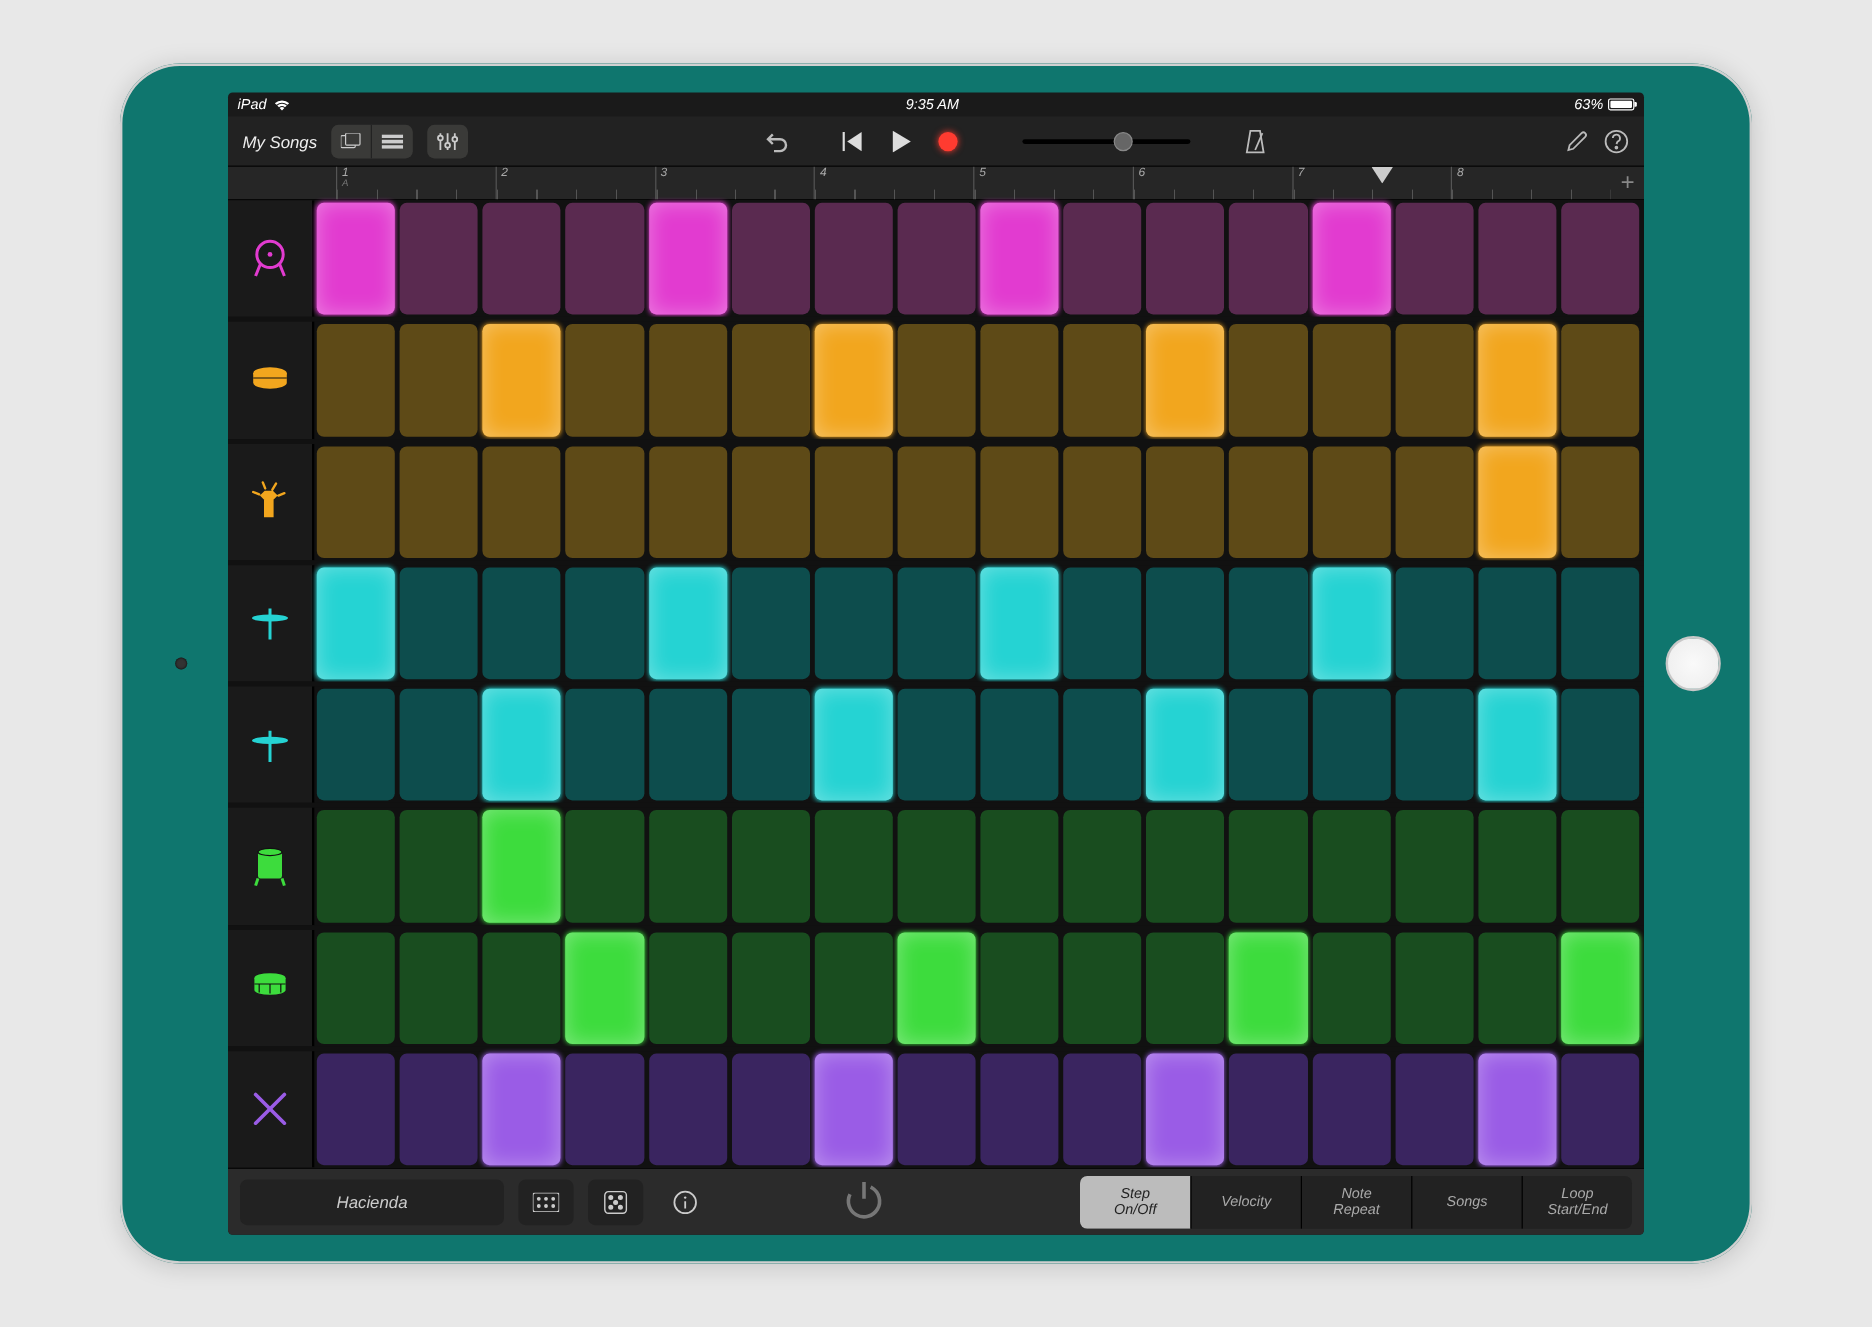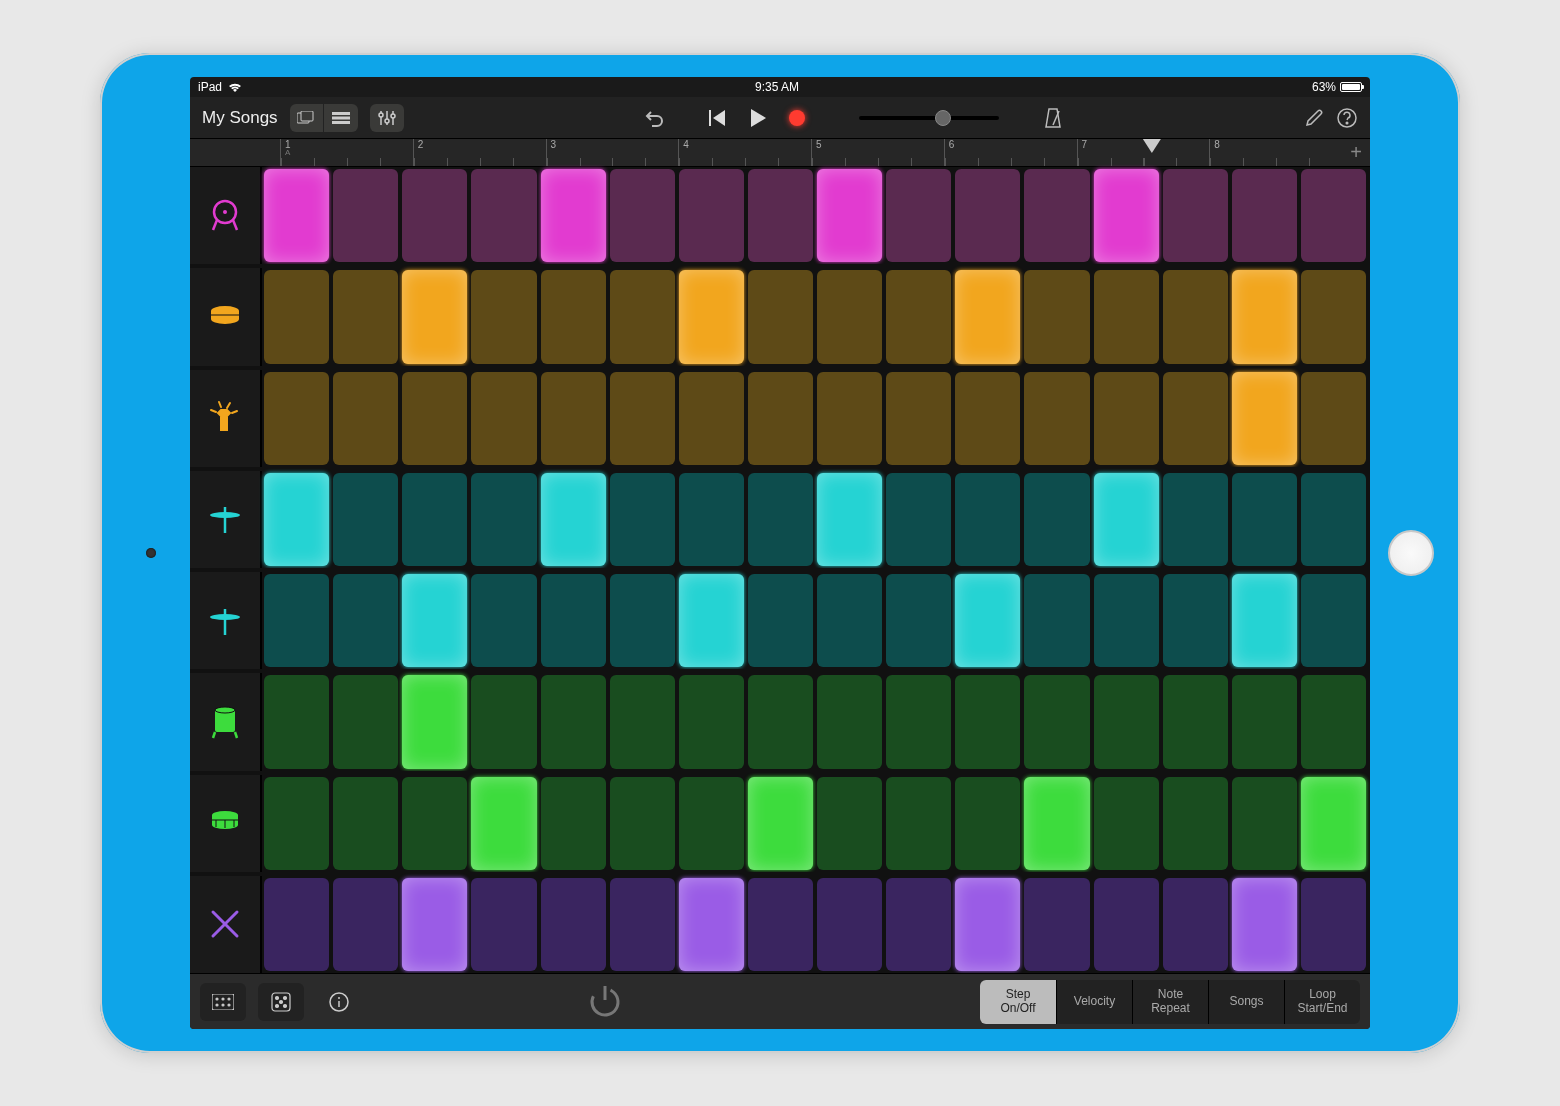--- a/index.html
+++ b/index.html
@@ -7,26 +7,27 @@
     background: #e8e8e8;
     font-family: -apple-system, "Helvetica Neue", Arial, sans-serif;
     display: flex;
     align-items: center;
     justify-content: center;
     min-height: 100vh;
   }
   .ipad-frame {
     width: 1360px;
     height: 1000px;
-    background: #0ea5e9;
+    background: #0f766e;
     border-radius: 50px;
     box-shadow: 0 2px 20px rgba(0,0,0,0.15), inset 0 0 0 2px #d0d0d0;
     padding: 24px 90px;
     position: relative;
     display: flex;
+    font-style: italic;
   }
   .camera {
     position: absolute;
     left: 46px;
     top: 50%;
     transform: translateY(-50%);
     width: 10px; height: 10px;
     background: #333;
     border-radius: 50%;
     box-shadow: inset 0 0 2px #000;
@@ -74,21 +75,21 @@
   .toolbar {
     height: 42px;
     display:flex;
     align-items:center;
     gap:12px;
     padding: 0 12px;
     background:#222;
     border-bottom:1px solid #000;
   }
   .toolbar .spacer { flex:1; }
-  .btn-label { color:#eee; font-size:17px; cursor:pointer; }
+  .btn-label { color:#eee; font-size:14px; cursor:pointer; }
   .tb-btn {
     background:#3a3a38;
     border-radius:6px;
     width:34px;height:28px;
     display:flex;align-items:center;justify-content:center;
     color:#ccc;
     cursor:pointer;
   }
   .tb-btn-group { display:flex; background:#3a3a38; border-radius:6px; overflow:hidden; }
   .tb-btn-group .tb-btn { background:transparent; border-radius:0; border-right:1px solid #222;}
@@ -194,21 +195,21 @@
   .sq-btn {
     width:46px;height:38px;background:#222;border-radius:6px;
     display:flex;align-items:center;justify-content:center;color:#ccc;cursor:pointer;
   }
   .power-btn { color:#777; cursor:pointer; }
   .mode-buttons {
     display:flex;background:#222;border-radius:6px;overflow:hidden;
     height:44px;
   }
   .mode-btn {
-    width:76px;
+    width:92px;
     display:flex;align-items:center;justify-content:center;
     color:#aaa;font-size:12px;text-align:center;line-height:1.1;
     border-left:1px solid #000;cursor:pointer;
     padding:0 4px;
   }
   .mode-btn:first-child{border-left:none;}
   .mode-btn.active { background:#bcbcbc;color:#222; }
 </style>
 </head>
 <body>
@@ -546,20 +547,23 @@
             <div class="step" style="background: rgb(58, 37, 96); color: rgb(154, 92, 230);"></div>
             <div class="step" style="background: rgb(58, 37, 96); color: rgb(154, 92, 230);"></div>
             <div class="step" style="background: rgb(58, 37, 96); color: rgb(154, 92, 230);"></div>
             <div class="step on" style="background: rgb(154, 92, 230); color: rgb(154, 92, 230);"></div>
             <div class="step" style="background: rgb(58, 37, 96); color: rgb(154, 92, 230);"></div>
           </div>
         </div>
       </div>
 
     <div class="bottombar">
+      <div class="preset-btn">
+        <span>Hacienda</span>
+      </div>
       <div class="sq-btn">
         <svg width="22" height="16" viewBox="0 0 22 16" fill="none" stroke="#ccc" stroke-width="1.2">
             <rect x="0" y="0" width="22" height="16" rx="2"></rect>
             <circle cx="5" cy="5" r="1" fill="#ccc"></circle>
             <circle cx="11" cy="5" r="1" fill="#ccc"></circle>
             <circle cx="17" cy="5" r="1" fill="#ccc"></circle>
             <circle cx="5" cy="11" r="1" fill="#ccc"></circle>
             <circle cx="11" cy="11" r="1" fill="#ccc"></circle>
             <circle cx="17" cy="11" r="1" fill="#ccc"></circle>
           </svg>

